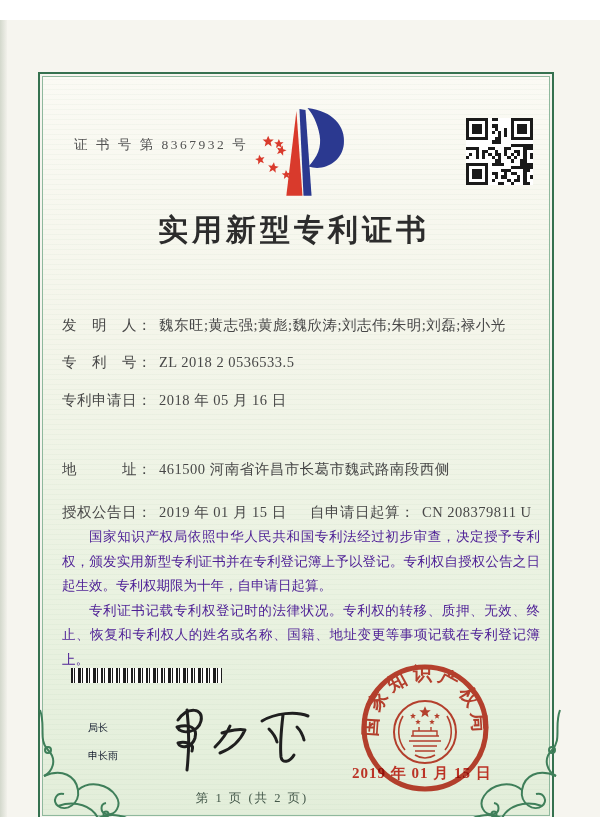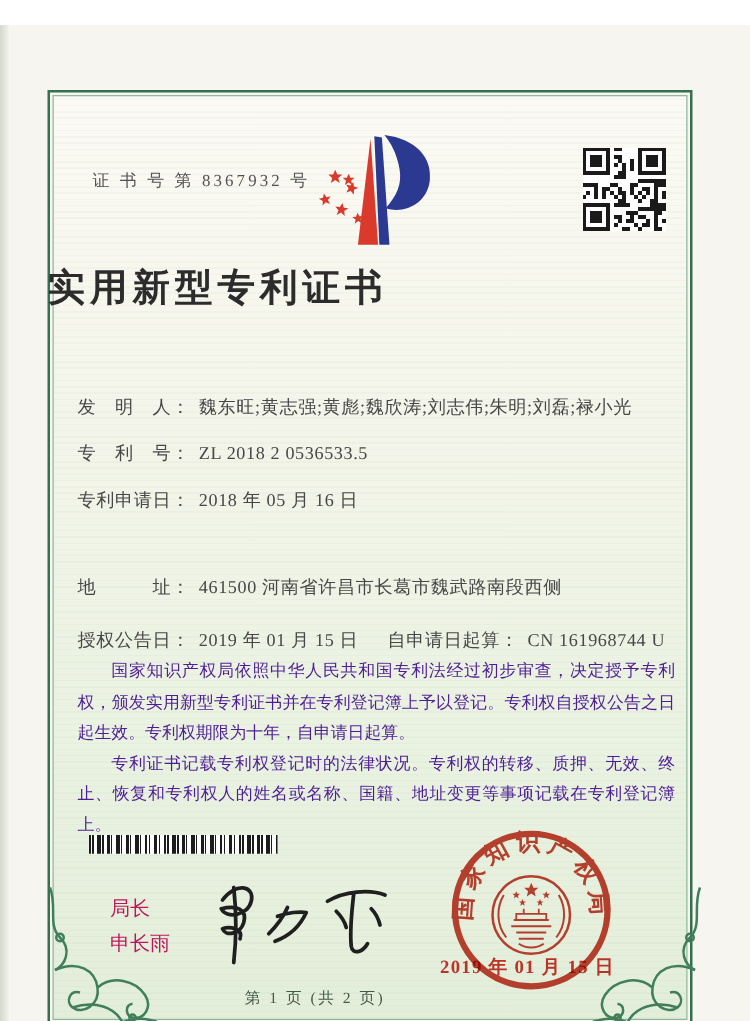--- a/index.html
+++ b/index.html
@@ -16,33 +16,33 @@
   .frame{position:absolute;left:38px;top:52px;width:512px;height:744px;
     border:2px solid #35714f;}
   .frame-inner{position:absolute;left:2px;top:2px;right:2px;bottom:2px;
     border:1px solid #8fb89d;
     background:
       repeating-linear-gradient(0deg,rgba(110,165,125,0.05) 0 1px,rgba(255,255,255,0) 1px 5px),
       linear-gradient(180deg,#fbfaf4 0%,#f4f5ea 35%,#eaf2e1 70%,#e3eeda 100%);}
   .cert-no{position:absolute;left:74px;top:116px;font-size:13.5px;letter-spacing:2.5px;color:#525252;}
   .logo{position:absolute;left:252px;top:83px;width:106px;height:113px;}
   .qr{position:absolute;left:466px;top:98px;width:67px;height:67px;}
-  .title{position:absolute;left:38px;top:190px;width:512px;
+  .title{position:absolute;left:38px;top:190px;width:512px;text-align:center;
     font-size:30px;font-weight:600;letter-spacing:4px;color:#2c2c2c;}
   .frow{position:absolute;left:62px;width:480px;font-size:14.5px;color:#474747;letter-spacing:0.5px;white-space:nowrap;}
   .frow .fval{margin-left:7px;}
   .frow .col2{position:absolute;left:248px;top:0;}
   .paras{position:absolute;left:62px;top:505px;width:478px;font-size:13.5px;
     line-height:1.82;color:#4c1d95;text-align:justify;}
   .paras p{margin:0;text-indent:2em;}
   .barcode{position:absolute;left:71px;top:648px;width:151px;height:15px;
     background:repeating-linear-gradient(90deg,
       #1c1c1c 0 2px,#fdfdfb 2px 3px,#1c1c1c 3px 4px,#fdfdfb 4px 7px,
       #1c1c1c 7px 10px,#fdfdfb 10px 11px,#1c1c1c 11px 12px,#fdfdfb 12px 15px);}
-  .director{position:absolute;left:88px;top:694px;font-size:16px;color:#be185d;line-height:28px;}
+  .director{position:absolute;left:88px;top:694px;font-size:10px;color:#0f172a;line-height:28px;}
   .signature{position:absolute;left:150px;top:676px;width:170px;height:80px;}
   .seal{position:absolute;left:357px;top:640px;width:136px;height:136px;
     mix-blend-mode:multiply;opacity:0.95;}
   .seal-date{position:absolute;left:352px;top:744px;font-size:15px;font-weight:bold;
     color:#bb3326;letter-spacing:1px;white-space:nowrap;}
   .footer{position:absolute;left:38px;top:770px;width:428px;text-align:center;
     font-size:12.5px;color:#44584a;letter-spacing:2px;}
   .orn{position:absolute;width:112px;height:122px;}
   .orn.left{left:30px;top:686px;}
   .orn.right{left:458px;top:686px;transform:scaleX(-1);}
@@ -211,21 +211,21 @@
   </div>
   <div class="frow" style="top:371px">
     <span>专利申请日：</span><span class="fval">2018 年 05 月 16 日</span>
   </div>
   <div class="frow" style="top:440px">
     <span>地　　　址：</span><span class="fval">461500 河南省许昌市长葛市魏武路南段西侧</span>
   </div>
   <div class="frow" style="top:483px">
     <span>授权公告日：</span><span class="fval">2019 年 01 月 15 日</span>
     <span class="col2">
-      <span>自申请日起算：</span><span class="fval">CN 161968744 U</span>
+      <span>自申请日起算：</span><span class="fval">CN 208379811 U</span>
     </span>
   </div>
 
   <div class="paras">
     <p>国家知识产权局依照中华人民共和国专利法经过初步审查，决定授予专利权，颁发实用新型专利证书并在专利登记簿上予以登记。专利权自授权公告之日起生效。专利权期限为十年，自申请日起算。</p>
     <p>专利证书记载专利权登记时的法律状况。专利权的转移、质押、无效、终止、恢复和专利权人的姓名或名称、国籍、地址变更等事项记载在专利登记簿上。</p>
   </div>
 
   <div class="barcode"></div>
 

